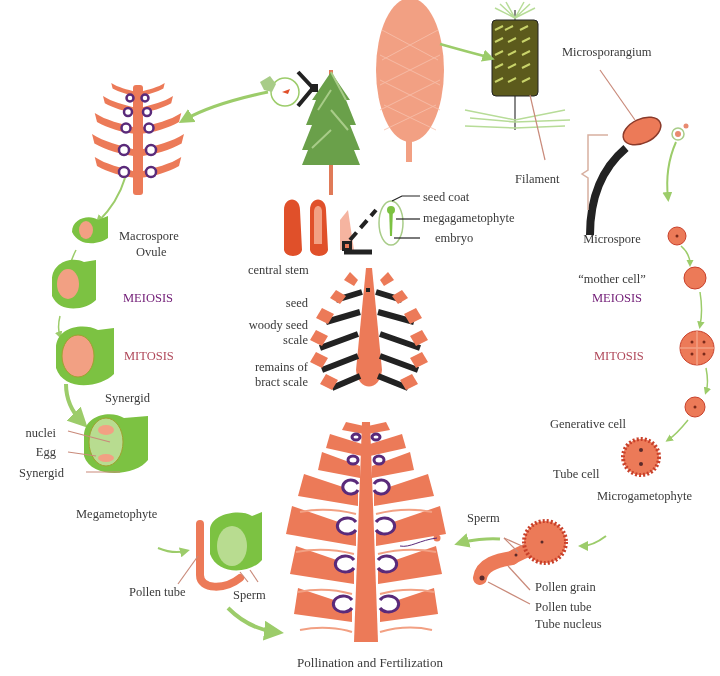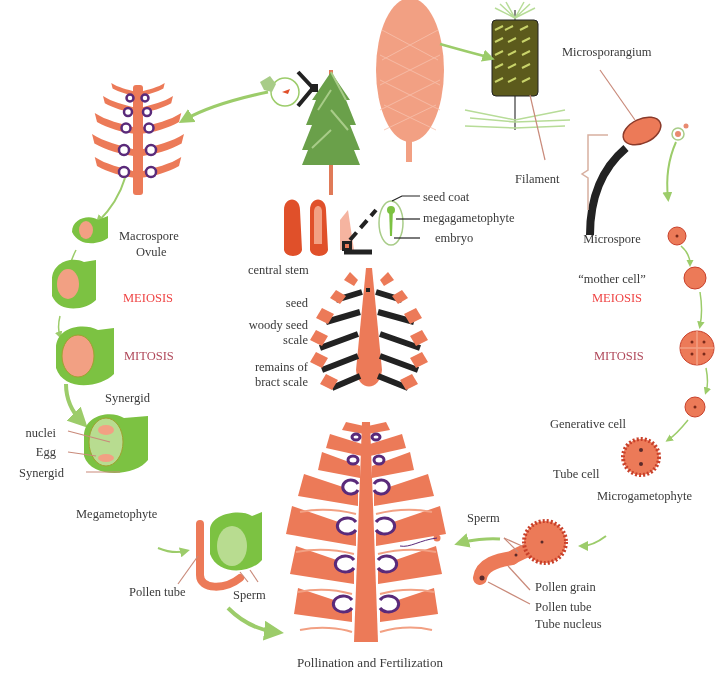--- a/index.html
+++ b/index.html
@@ -1,21 +1,21 @@
 <!DOCTYPE html>
 <html><head>
 <meta charset="utf-8">
 <style>
   html, body { margin: 0; padding: 0; background: #ffffff; }
   body { width: 720px; height: 676px; position: relative; overflow: hidden; font-family: "DejaVu Serif", "Liberation Serif", serif; }
   svg.diagram { position: absolute; left: 0; top: 0; }
   .lbl { position: absolute; font-size: 12.5px; color: #3a3a3a; white-space: nowrap; line-height: 15px; font-family: "Liberation Serif", "DejaVu Serif", serif; }
   .lbl.r { text-align: right; }
   .lbl.c { text-align: center; }
-  .meiosis { color: #ef4444; }
+  .meiosis { color: #701a75; }
   .mitosis { color: #b0485a; }
   .title { font-size: 13px; }
 </style>
 </head>
 <body>
 
 <svg class="diagram" width="720" height="676" viewBox="0 0 720 676">
   <defs>
     <marker id="ah" viewBox="0 0 10 10" refX="6" refY="5" markerWidth="5" markerHeight="5" orient="auto">
       <path d="M0,0 L10,5 L0,10 z" fill="#9ccc6a"></path>

